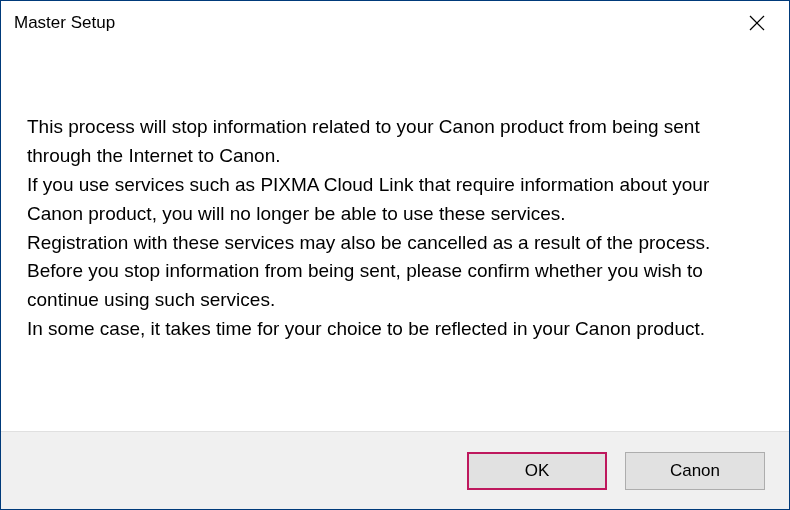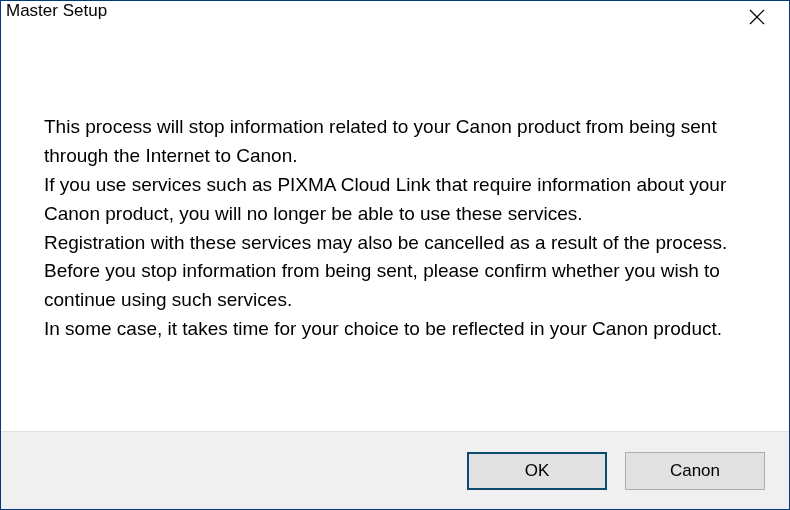--- a/index.html
+++ b/index.html
@@ -18,22 +18,23 @@
       width: 790px;
       height: 510px;
       border: 1px solid #003a7a;
       display: flex;
       flex-direction: column;
       background: #fff;
     }
     .titlebar {
       height: 44px;
       display: flex;
+      align-items: center;
       justify-content: space-between;
-      padding: 0 12px 0 5px;
+      padding: 0 12px 0 13px;
       background: #fff;
     }
     .title {
       font-size: 17px;
       color: #000;
       font-weight: 400;
     }
     .close-btn {
       width: 40px;
       height: 32px;
@@ -41,21 +42,21 @@
       align-items: center;
       justify-content: center;
       cursor: pointer;
     }
     .close-btn svg {
       width: 16px;
       height: 16px;
     }
     .content {
       flex: 1;
-      padding: 68px 26px 20px 43px;
+      padding: 68px 26px 20px 26px;
       background: #fff;
     }
     .message {
       font-size: 19px;
       line-height: 1.52;
       color: #000;
       font-weight: 400;
       white-space: pre-wrap;
     }
     .button-bar {
@@ -72,21 +73,21 @@
       width: 140px;
       height: 38px;
       font-size: 17px;
       font-family: inherit;
       background: #e1e1e1;
       border: 1px solid #adadad;
       cursor: pointer;
       color: #000;
     }
     .btn.primary {
-      border: 2px solid #0c4a6e;
+      border: 2px solid #be185d;
       background: #e1e1e1;
     }
   </style>
 </head>
 <body>
 
 <div class="window">
   <div class="titlebar">
     <div class="title">Master Setup</div>
     <div class="close-btn">

